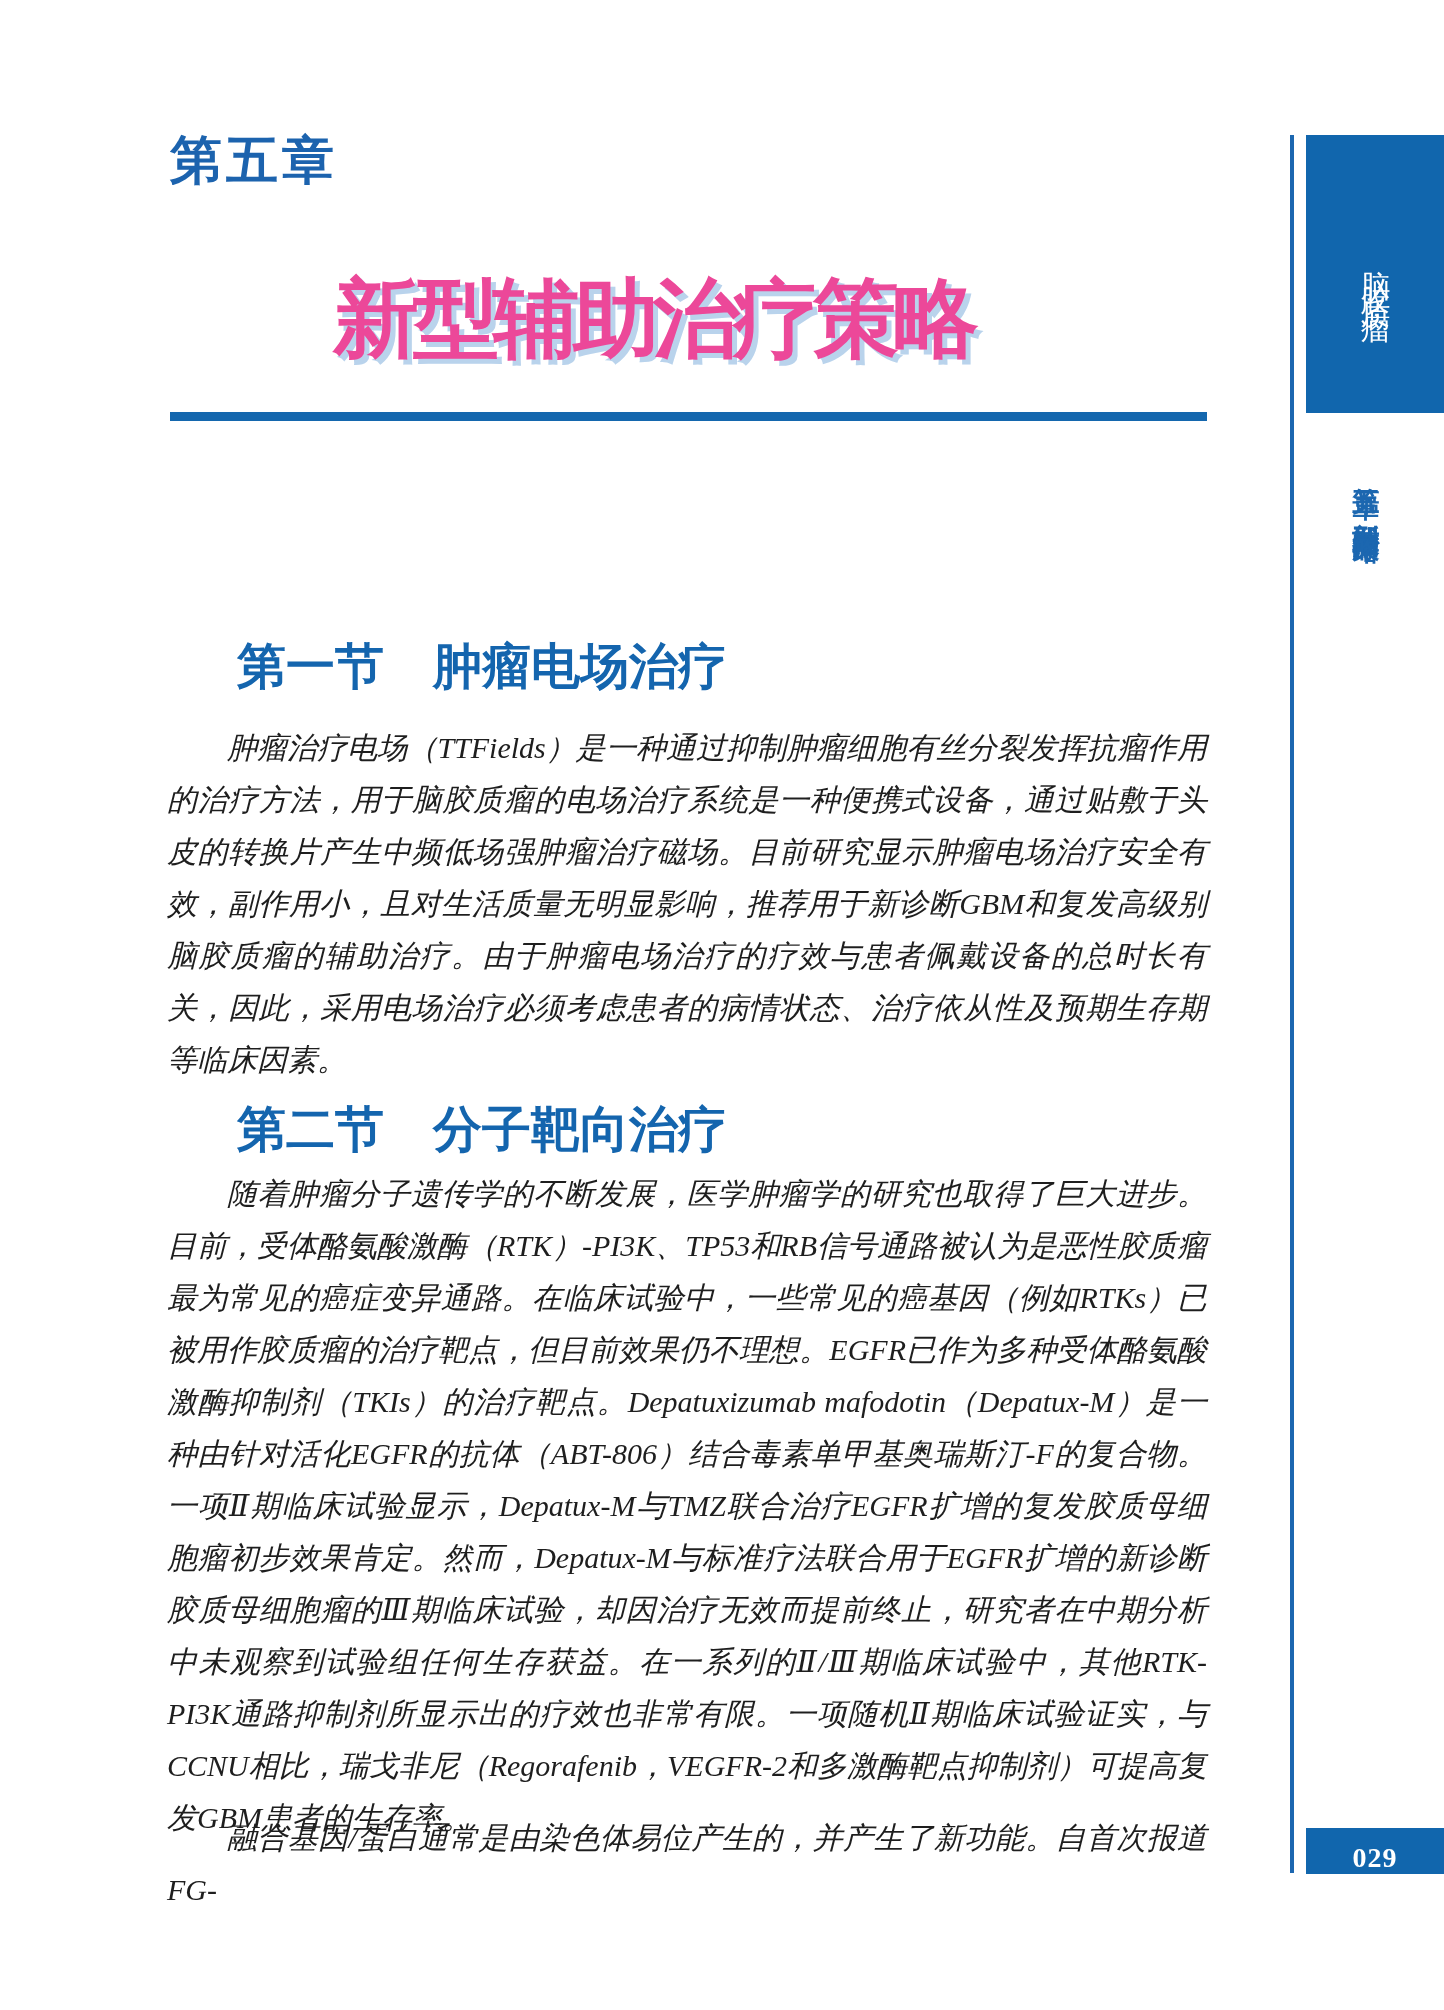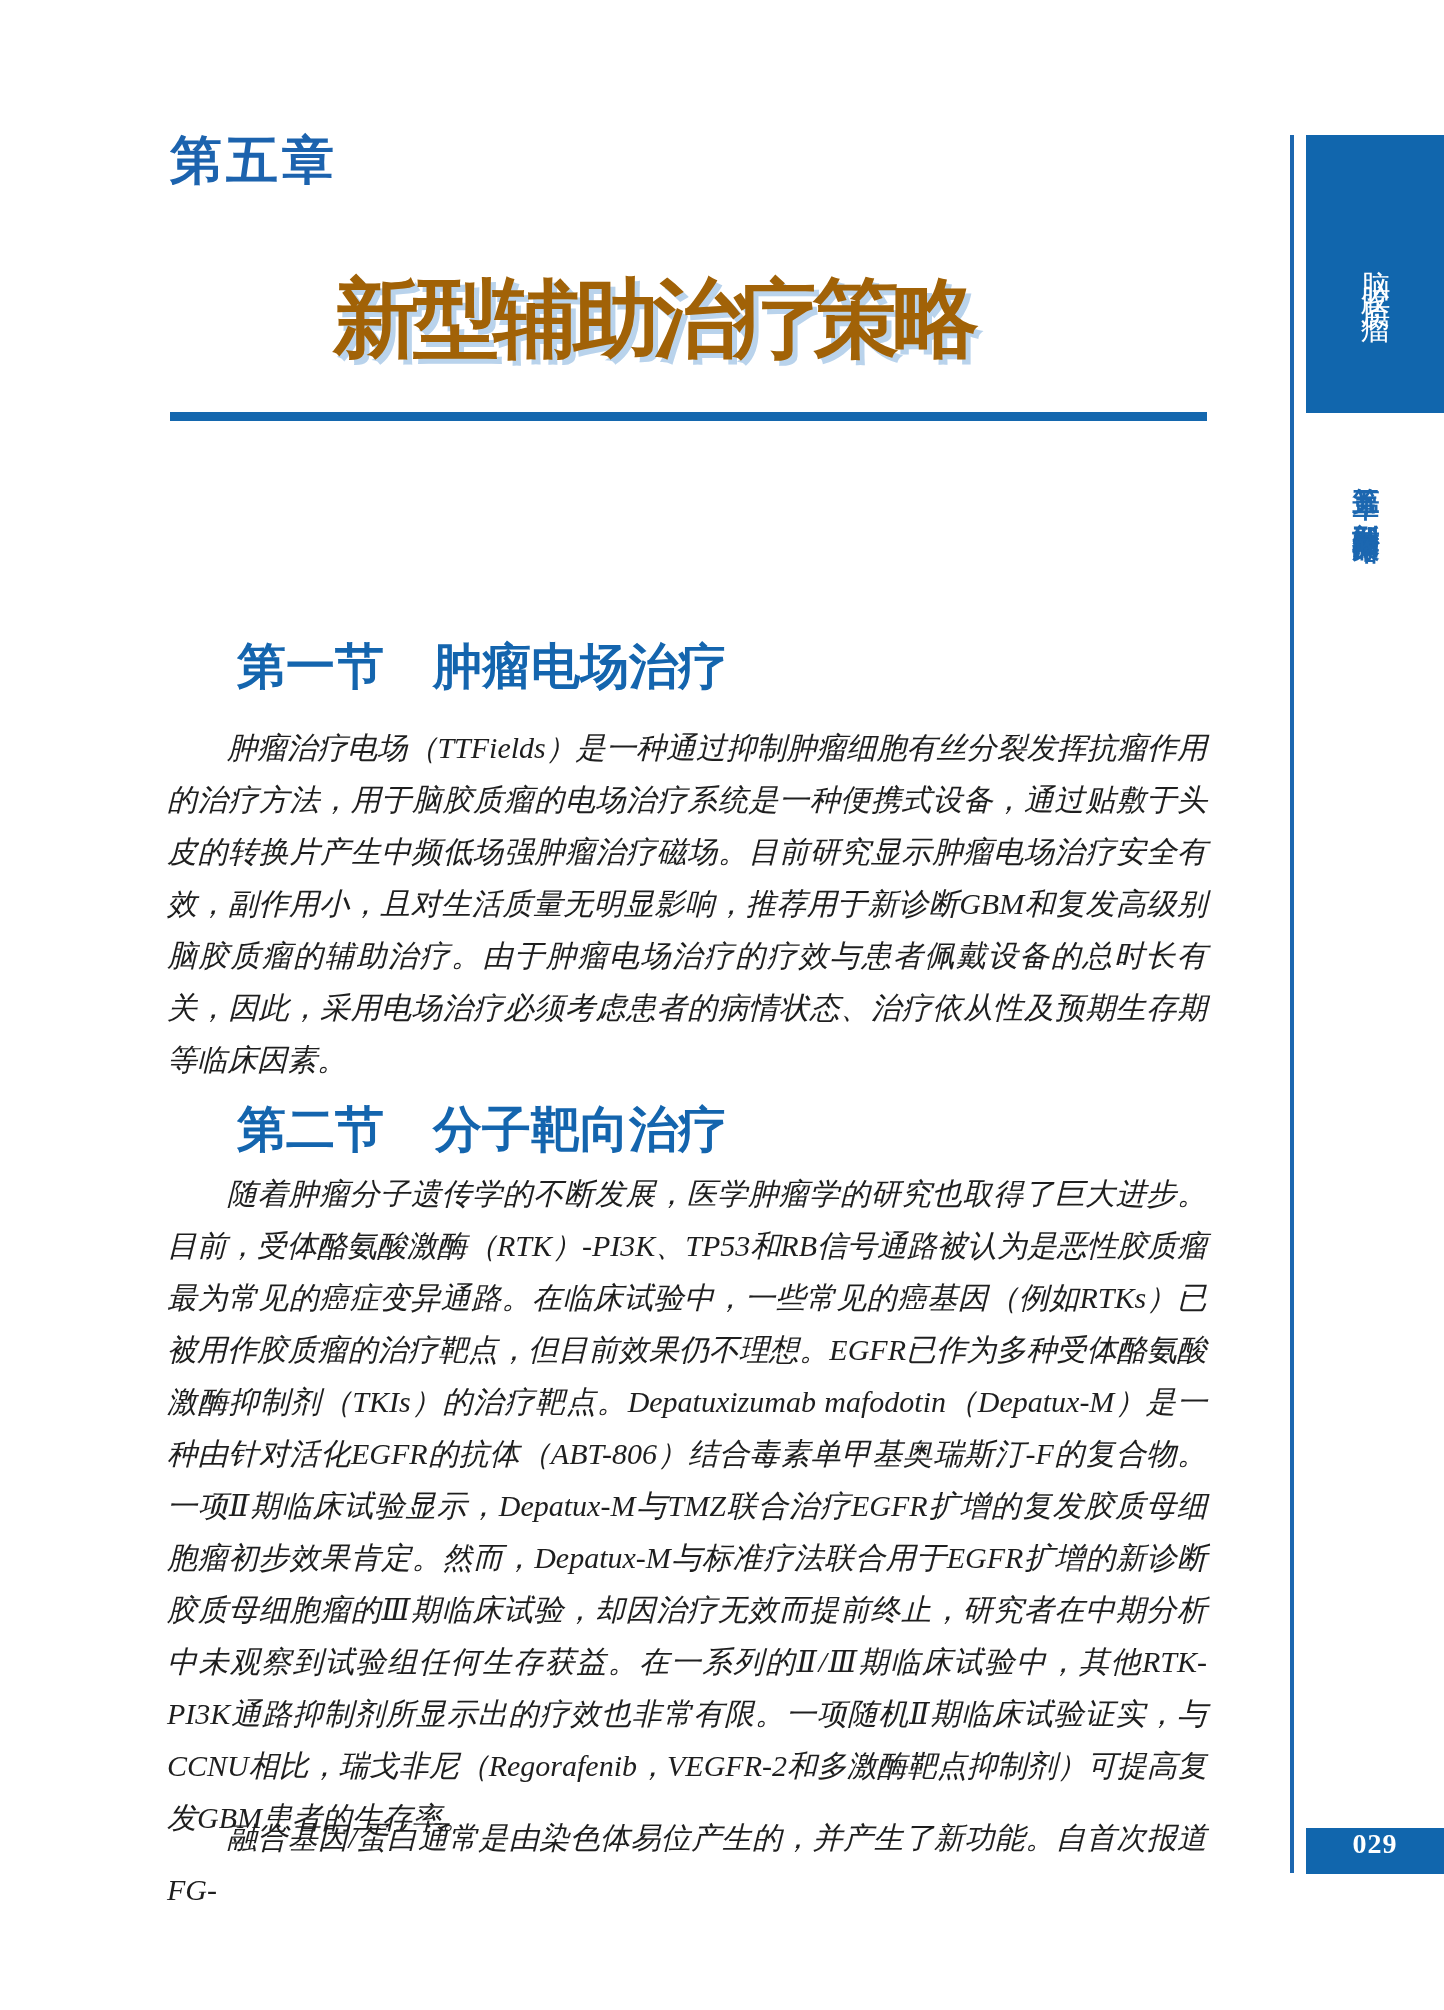--- a/index.html
+++ b/index.html
@@ -25,21 +25,21 @@
     color: #1c63ae;
   }
   .main-title {
     position: absolute;
     left: 333px; top: 268px;
     font-family: "Liberation Sans", "DejaVu Sans", sans-serif;
     font-weight: bold;
     font-size: 86px;
     line-height: 100px;
     letter-spacing: -6px;
-    color: #a16207;
+    color: #ec4899;
     text-shadow: 5px 5px 0 #b9d3ec;
     white-space: nowrap;
   }
   .title-rule {
     position: absolute;
     left: 170px; top: 412px;
     width: 1037px; height: 9px;
     background: #1467ae;
   }
 
@@ -76,21 +76,21 @@
     letter-spacing: 2px;
     color: #1c67b0;
     white-space: nowrap;
   }
   .page-badge {
     position: absolute;
     left: 1306px; top: 1828px;
     width: 138px; height: 46px;
     background: #1166ad;
     display: flex;
-    align-items: flex-start;
+    align-items: flex-end;
     justify-content: center;
   }
   .page-badge-num {
     font-family: "Liberation Serif", "DejaVu Serif", serif;
     font-weight: bold;
     font-size: 28px;
     color: #ffffff;
     letter-spacing: 1px;
   }
 

